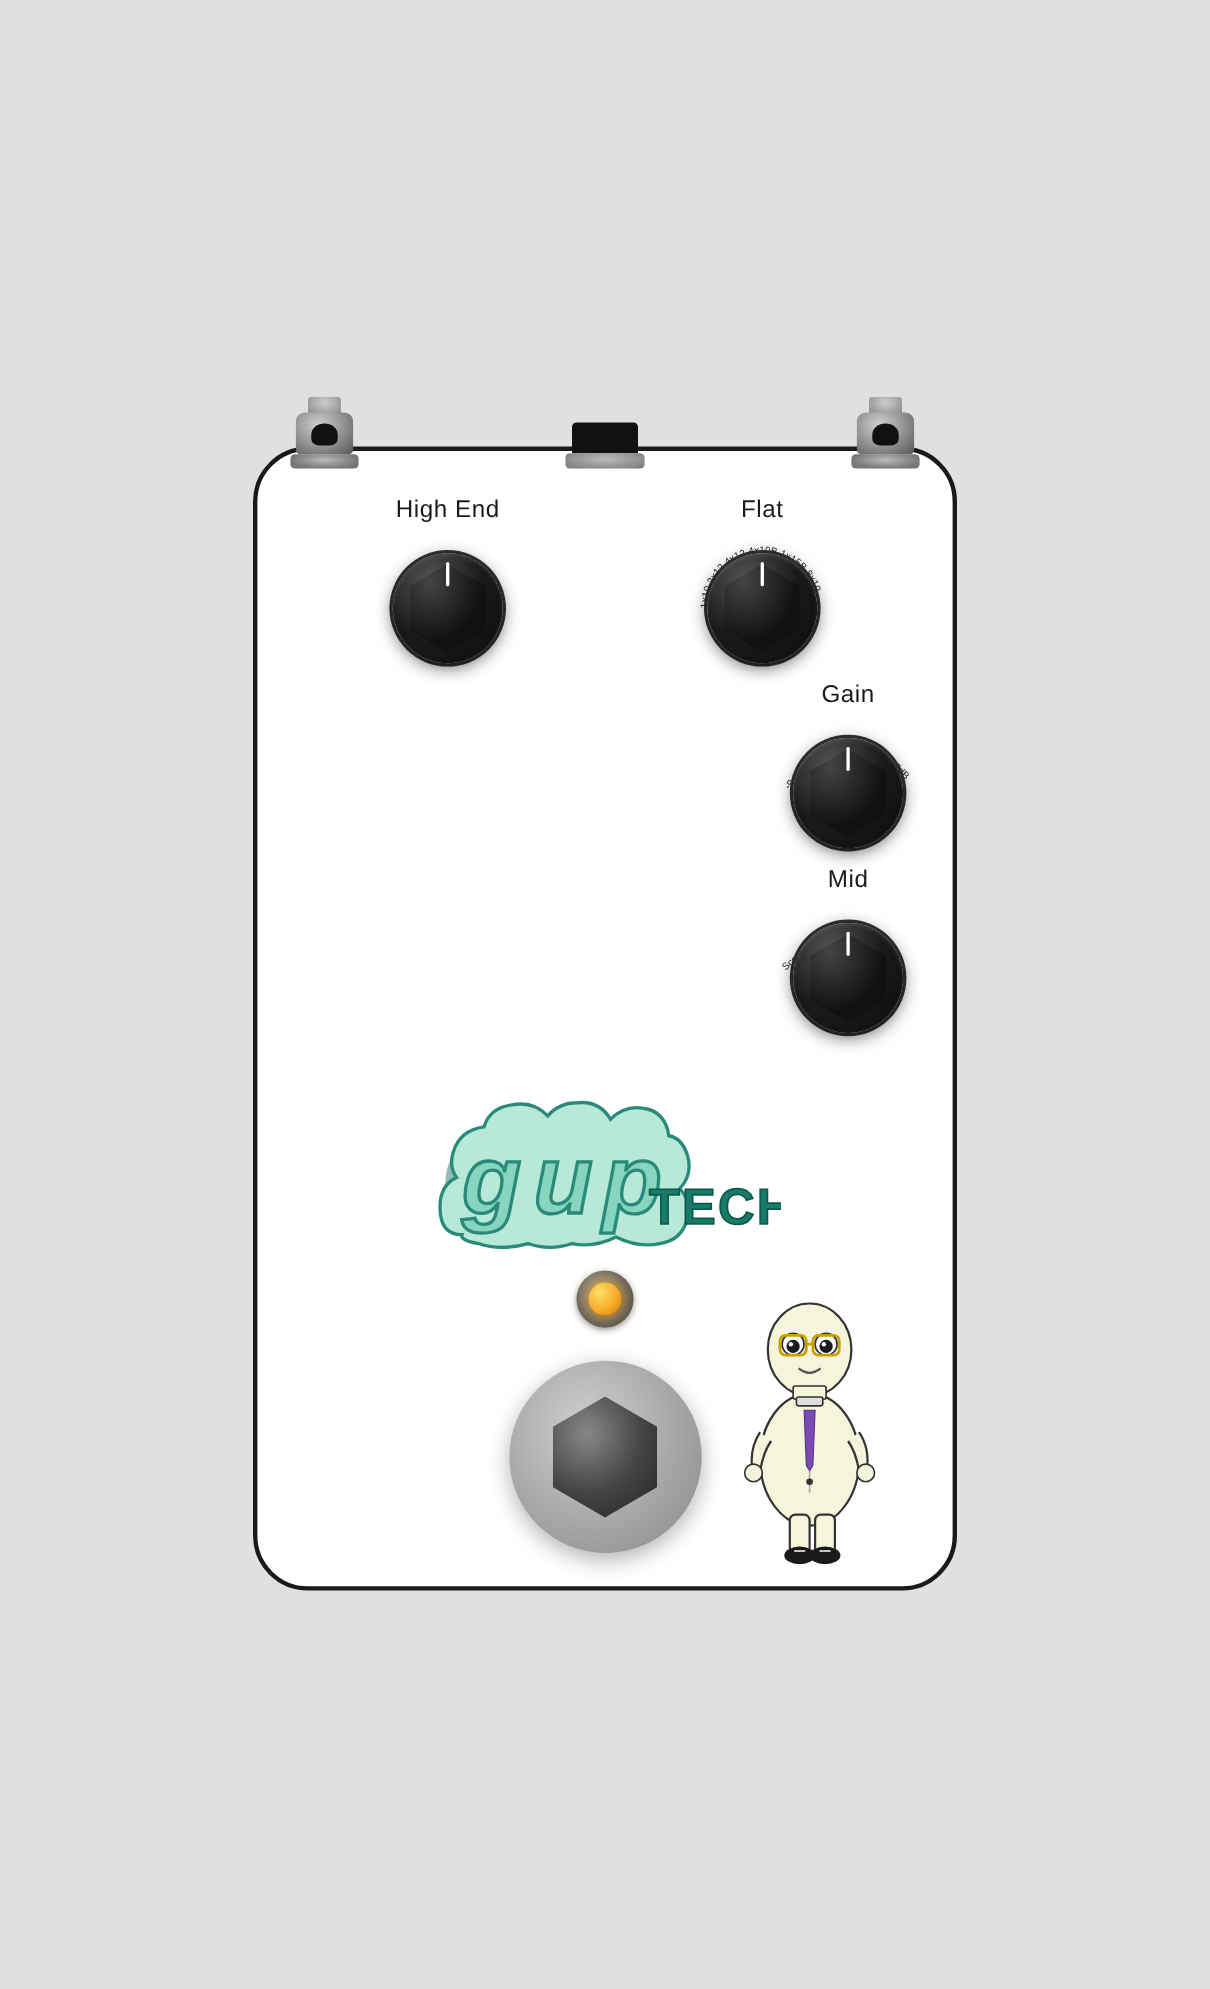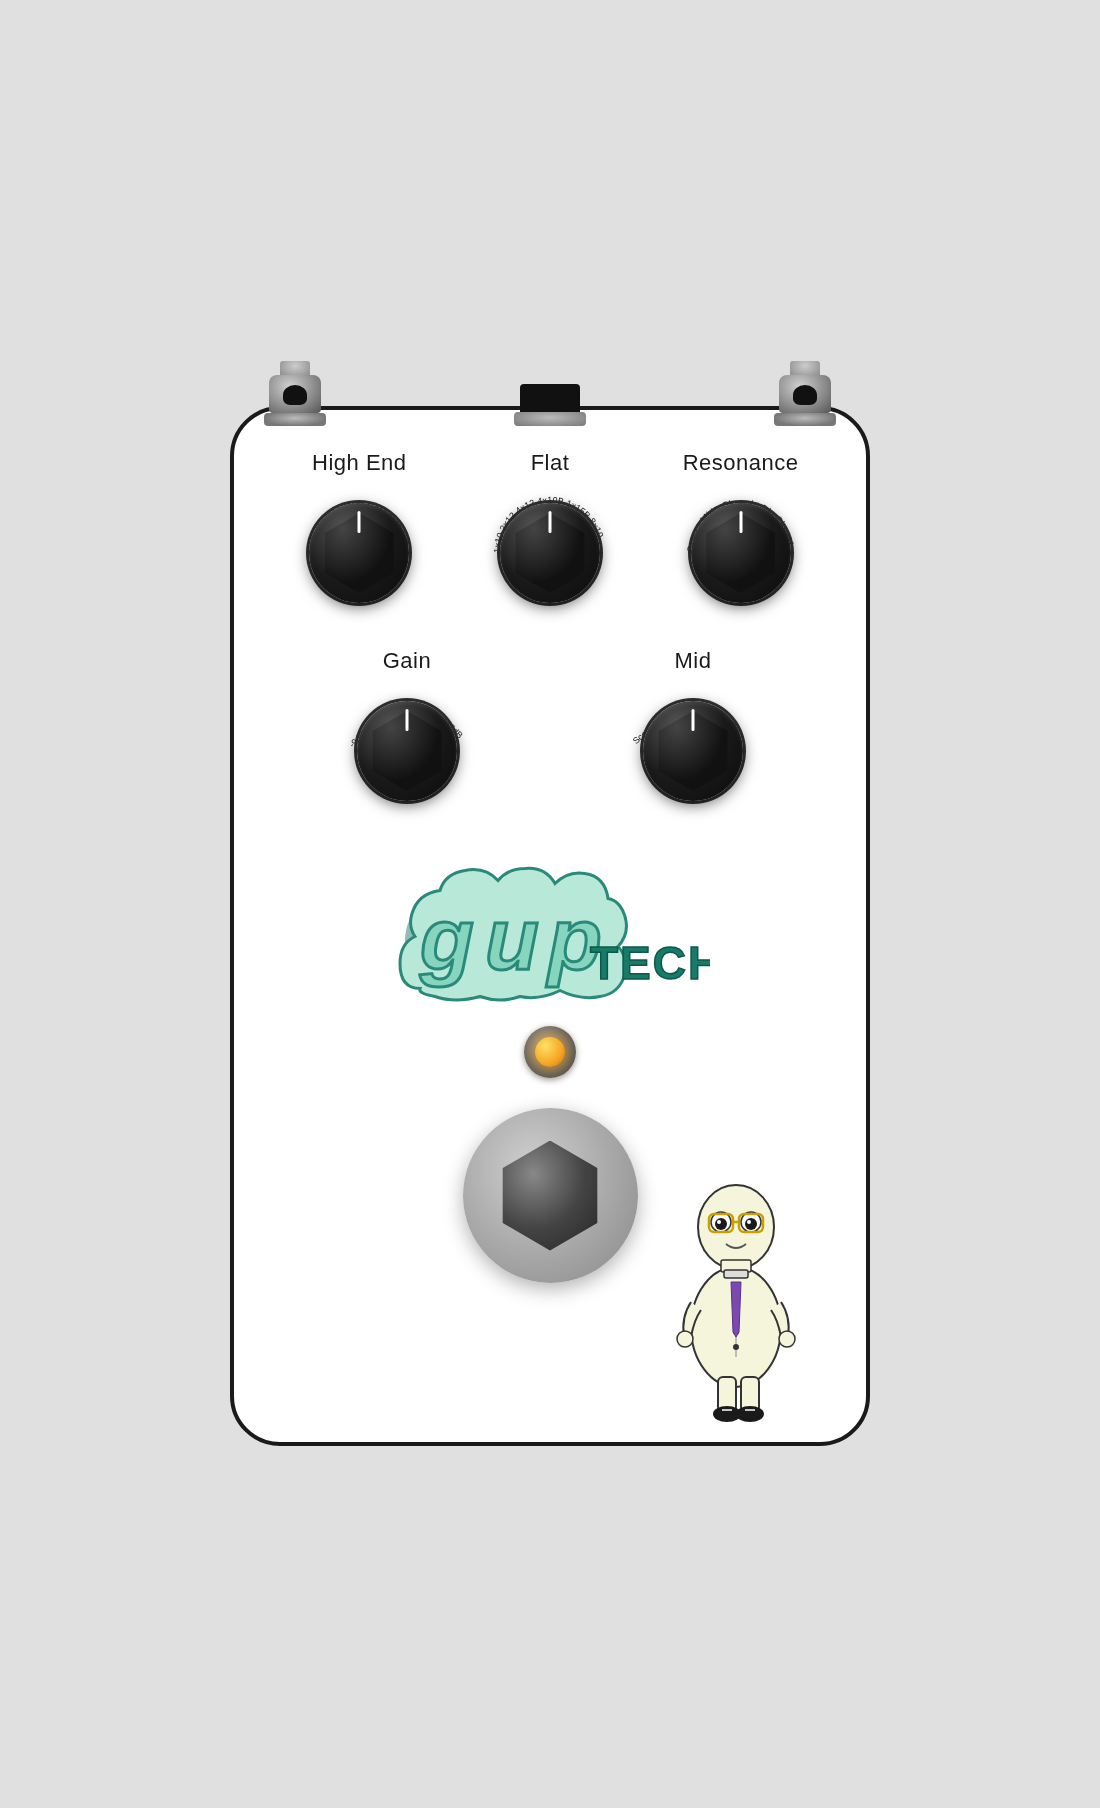--- a/index.html
+++ b/index.html
@@ -204,22 +204,22 @@
       left: 0;
       width: 130px;
       height: 130px;
     }
 
     
     .knobs-row2 {
       width: 100%;
       display: flex;
       justify-content: space-around;
-      align-items: flex-start;
-      margin-top: 30px;
+      align-items: flex-end;
+      flex-direction: column;
     }
 
     
     .logo-area {
       width: 100%;
       display: flex;
       justify-content: center;
       align-items: center;
       margin-top: 20px;
       height: 180px;
@@ -372,36 +372,20 @@
             <text font-size="9" fill="#1a1a1a" font-family="Arial">
               <textPath href="#sizeArc" startOffset="0%">1x10  2x12  4x12  4x10B  1x15B  8x10</textPath>
             </text>
           </svg>
           <div class="knob">
             <div class="knob-indicator"></div>
           </div>
         </div>
       </div>
 
-      <div class="knob-group">
-        <span class="knob-label">Resonance</span>
-        <div class="knob-wrapper">
-          <svg class="knob-curve-text" viewBox="0 0 130 130">
-            <defs>
-              <path id="resArc" d="M 18,65 A 47,47 0 1,1 65,112" fill="none"></path>
-            </defs>
-            <text font-size="9.5" fill="#1a1a1a" font-family="Arial">
-              <textPath href="#resArc" startOffset="0%">Open - Mid - Closed - Big Closed</textPath>
-            </text>
-          </svg>
-          <div class="knob">
-            <div class="knob-indicator"></div>
-          </div>
-        </div>
-      </div>
 
     </div>
 
     <div class="knobs-row2">
 
       <div class="knob-group">
         <span class="knob-label">Gain</span>
         <div class="knob-wrapper">
           <svg class="dashed-arc" viewBox="0 0 130 130">
             <path d="M 18,65 A 47,47 0 1,1 112,65" fill="none" stroke="#333" stroke-width="1.5" stroke-dasharray="4,3"></path>

